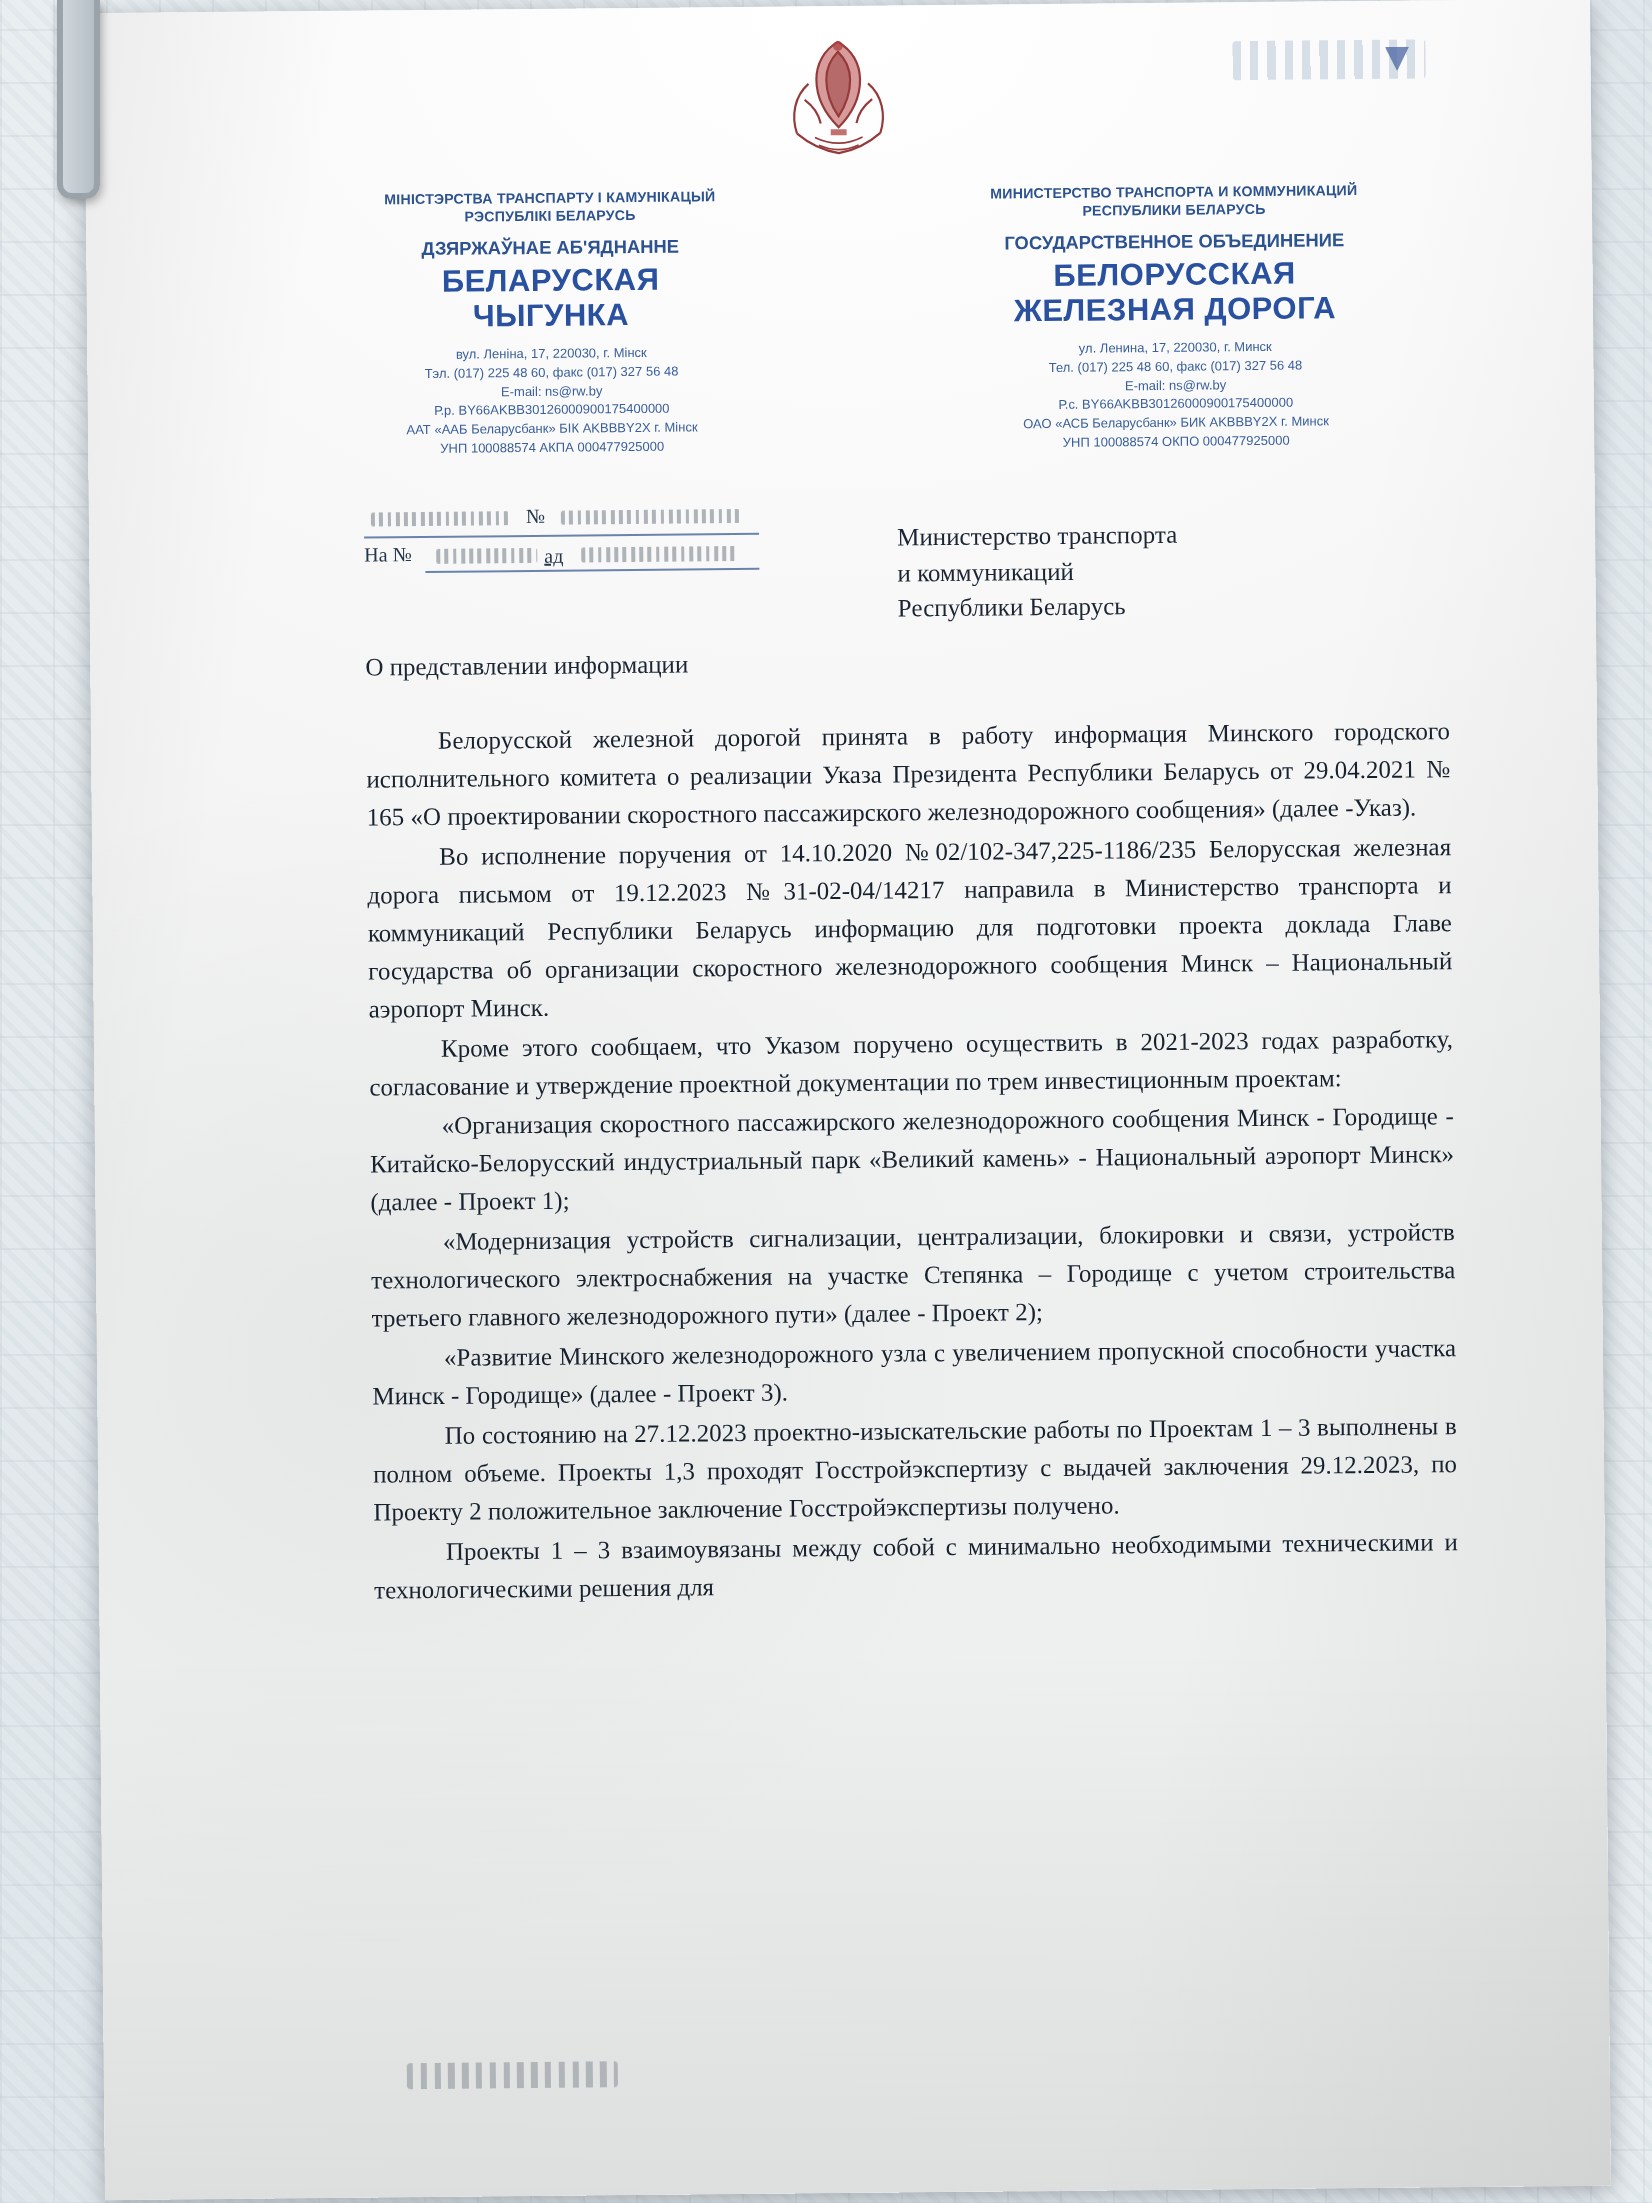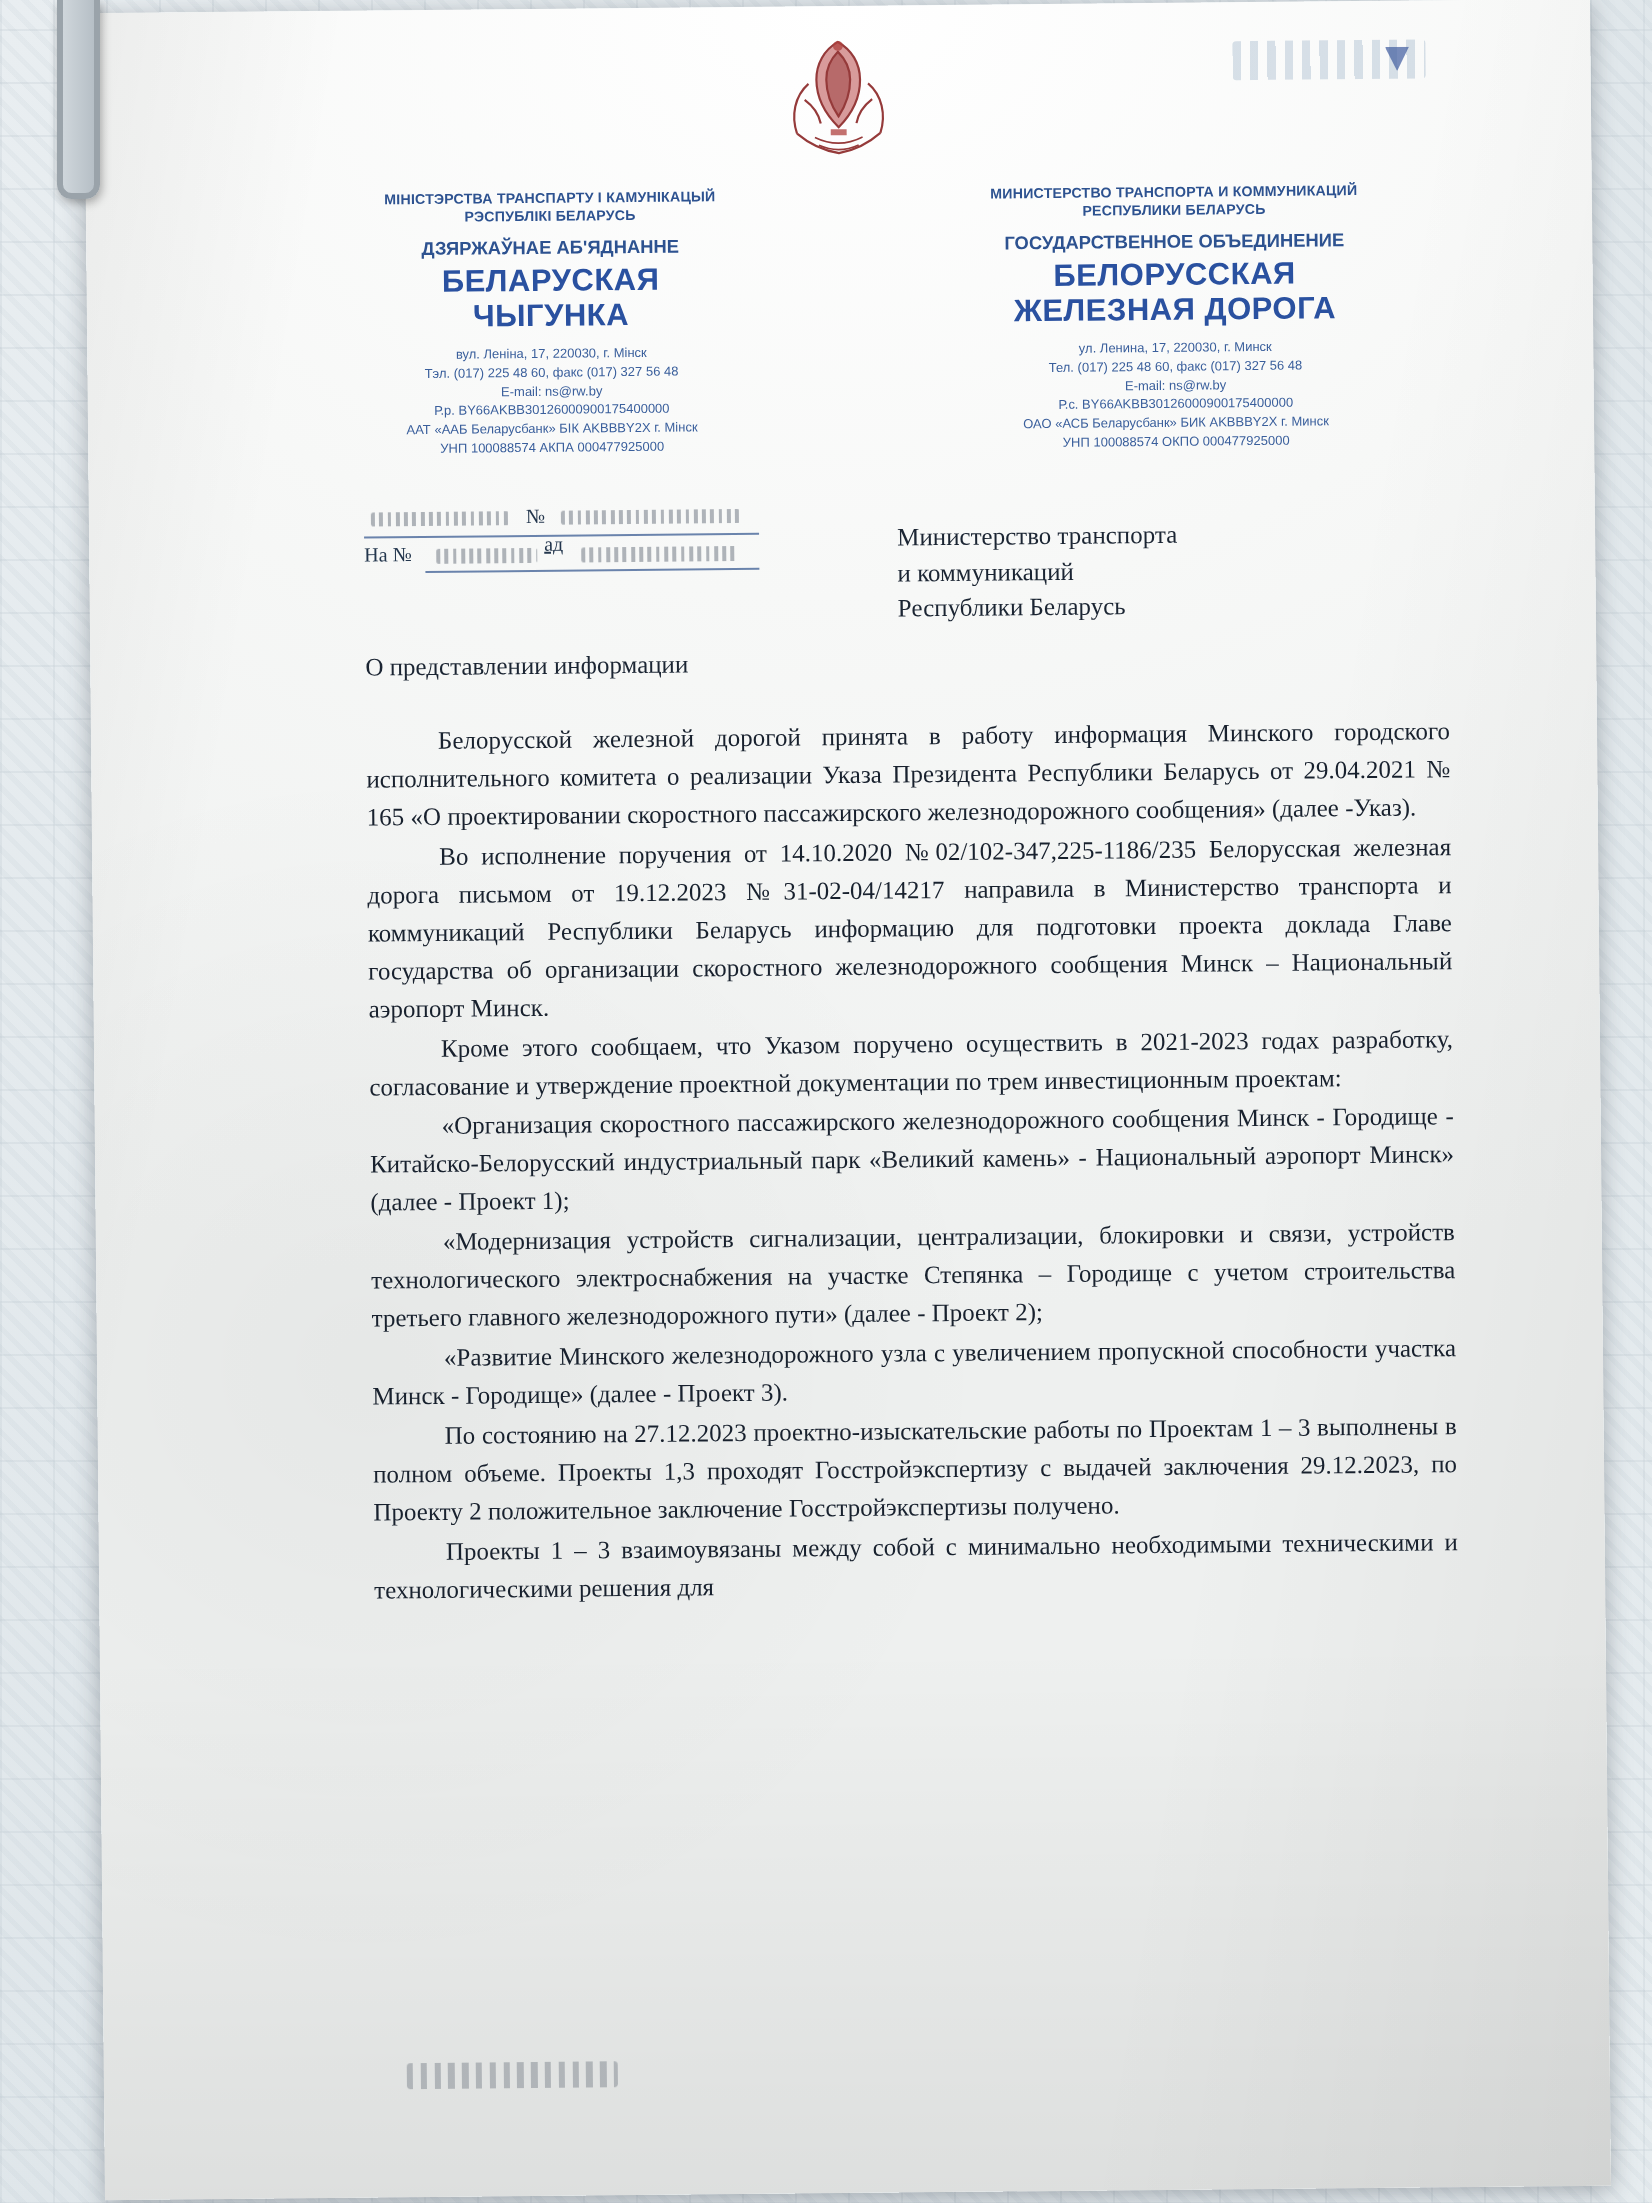--- a/index.html
+++ b/index.html
@@ -291,21 +291,21 @@
   </div>
 
   <div id="numline">
     <div class="smudge" style="left: 7.3px; top: 1.8px; width: 138px;"></div>
     <div class="numlbl" style="left: 162px; top: -3.7px;">№</div>
     <div class="smudge" style="left: 197px; top: 1.8px; width: 179px;"></div>
     <div class="rule" style="left: 0px; top: 26px; width: 395px;"></div>
 
     <div class="numlbl" style="left: 0px; top: 33px;">На №</div>
     <div class="smudge" style="left: 72px; top: 39px; width: 101px;"></div>
-    <div class="numlbl" style="left: 180px; top: 24px; text-decoration: underline;">ад</div>
+    <div class="numlbl" style="left: 180px; top: 36px; text-decoration: underline;">ад</div>
     <div class="smudge" style="left: 217px; top: 39px; width: 156px;"></div>
     <div class="rule" style="left: 61px; top: 61px; width: 334px;"></div>
   </div>
 
   <div id="addressee" style="white-space:pre-line">Министерство транспорта
 и коммуникаций
 Республики Беларусь</div>
 
   <div id="subject">О представлении информации</div>
 

